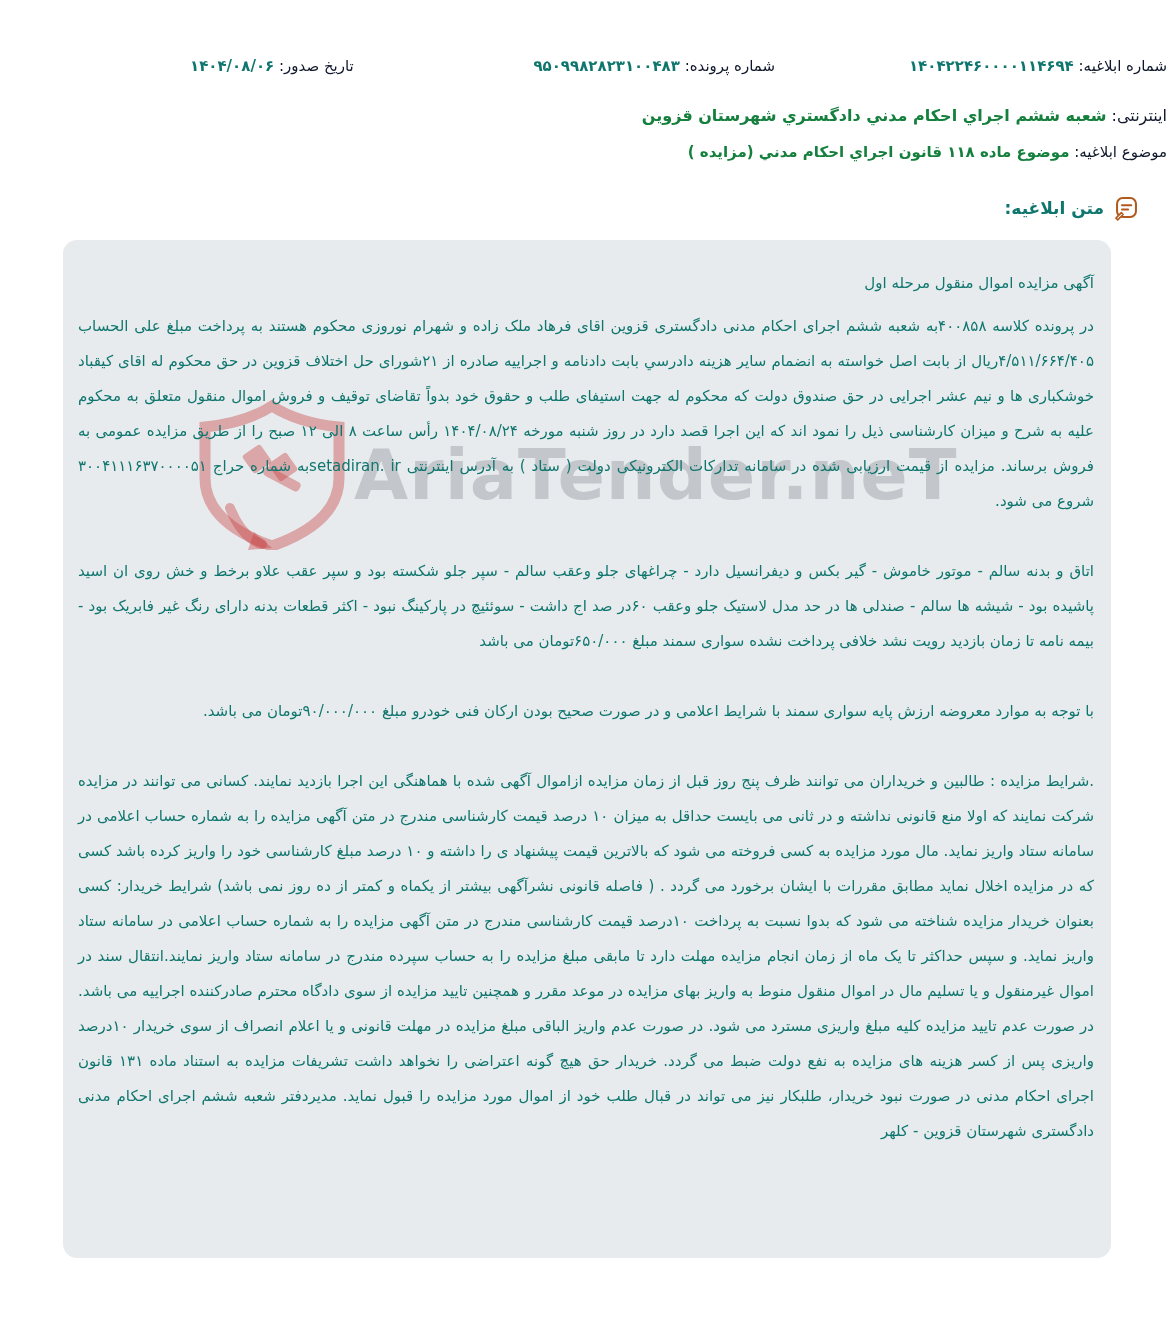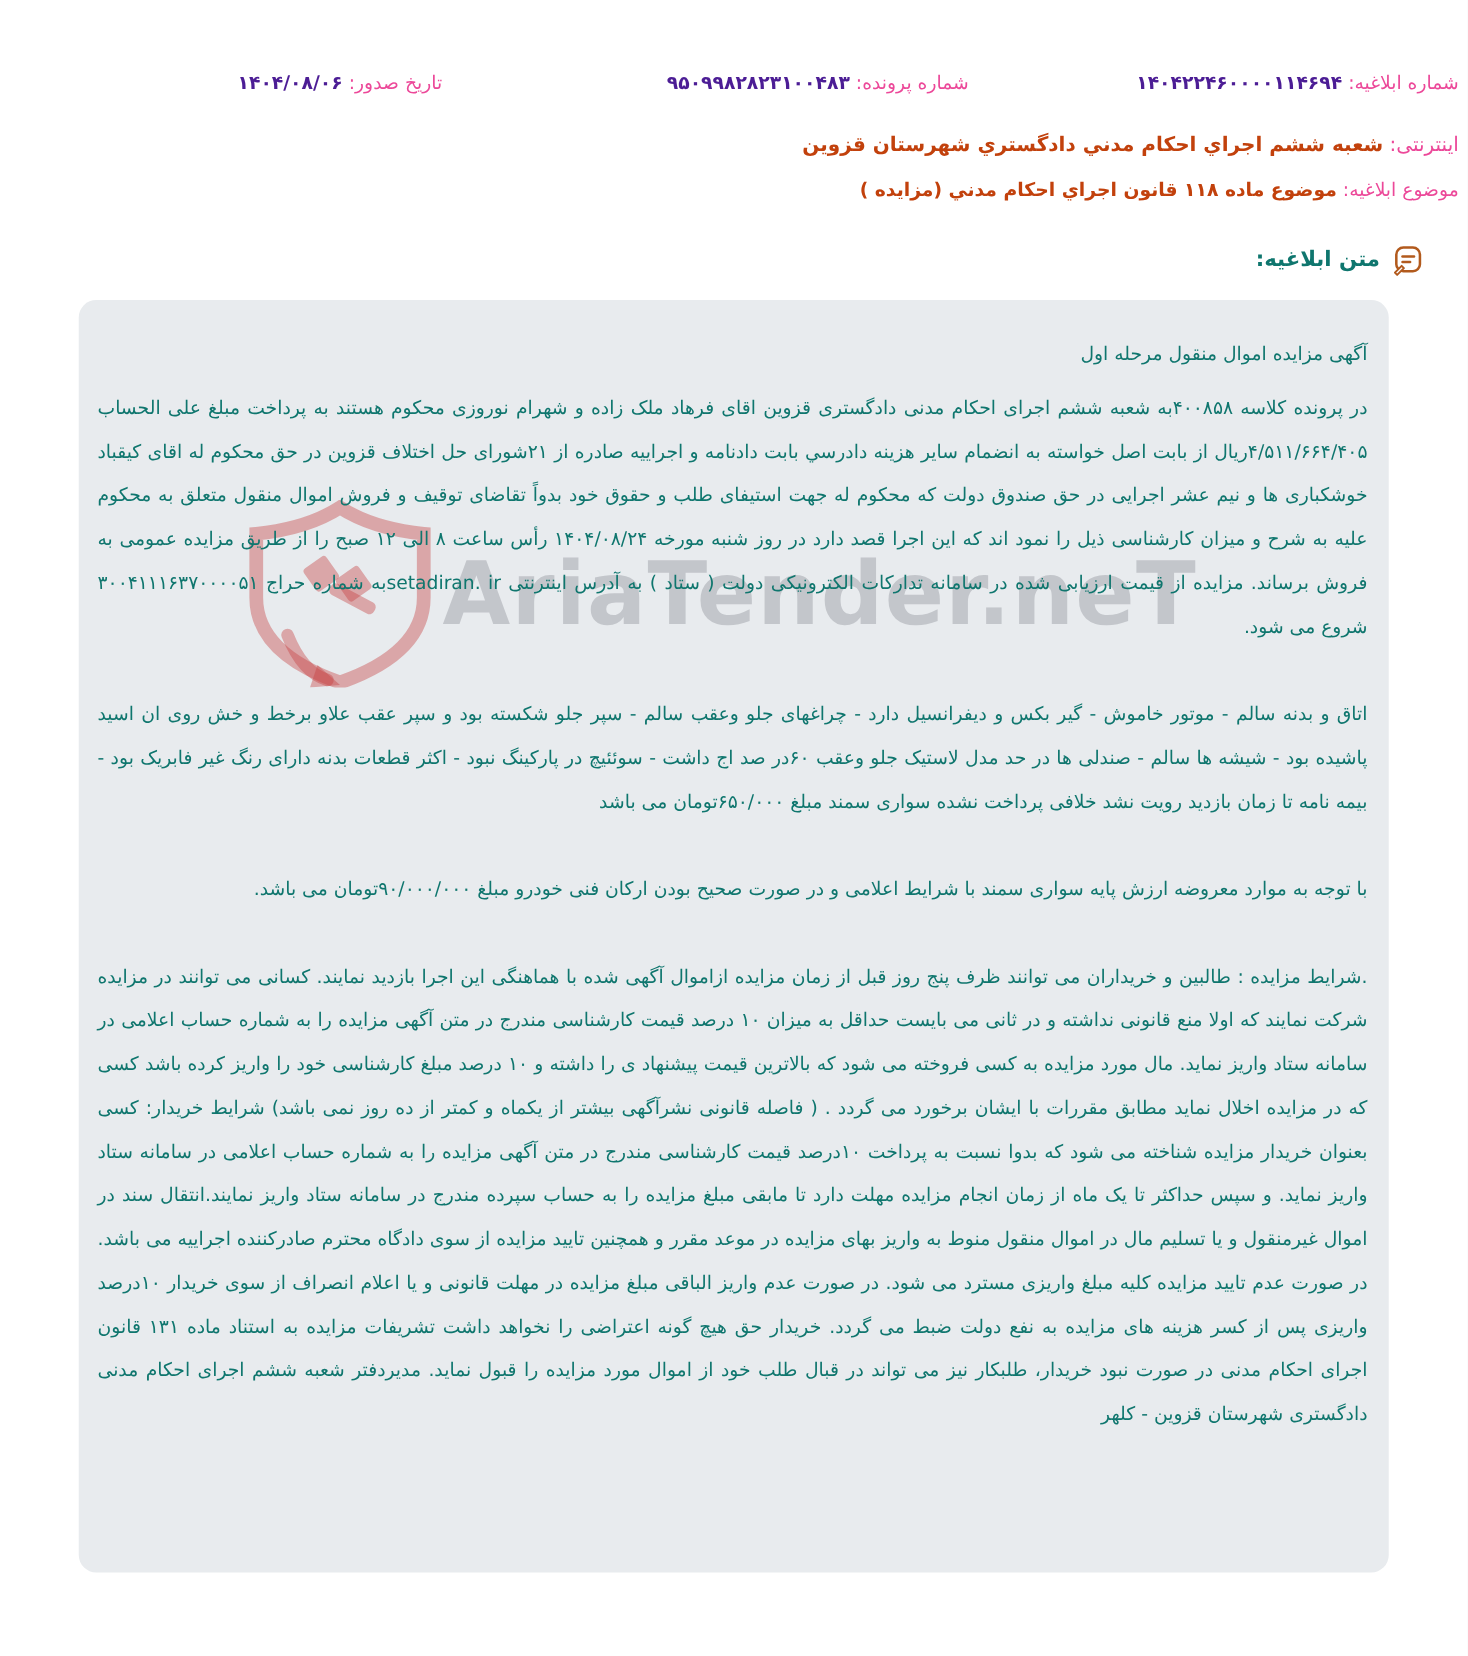--- a/index.html
+++ b/index.html
@@ -10,25 +10,25 @@
     direction:rtl;
     font-family:"DejaVu Sans", sans-serif;
     overflow:hidden;
   }
   
   .meta-row{position:absolute;top:54px;right:0;left:0;height:24px;font-size:15px;line-height:24px;}
   .meta-field{white-space:nowrap;}
   .f-notice{position:absolute;right:7px;}
   .f-case{position:absolute;right:399px;}
   .f-date{position:absolute;left:190px;}
-  .lbl{color:#ec4899;}
-  .val{color:#4c1d95;font-weight:bold;}
+  .lbl{color:#0f172a;}
+  .val{color:#0f766e;font-weight:bold;}
   .issuer-line{position:absolute;top:103px;right:7px;font-size:16px;line-height:26px;white-space:nowrap;}
   .subject-line{position:absolute;top:139px;right:7px;font-size:15px;line-height:26px;white-space:nowrap;}
-  .issuer-line .val,.subject-line .val{color:#c2410c;margin-left:20px;}
+  .issuer-line .val,.subject-line .val{color:#15803d;margin-left:20px;}
   .body-label-line{
     position:absolute;top:194px;right:34px;
     display:flex;align-items:center;gap:9px;
     color:#0f766e;font-weight:bold;font-size:17px;
   }
   .note-icon{flex:0 0 auto;display:block;}
   
   .notice-box{
     position:absolute;top:240px;right:63px;left:63px;height:1018px;
     background:#e8ebee;border-radius:14px;

